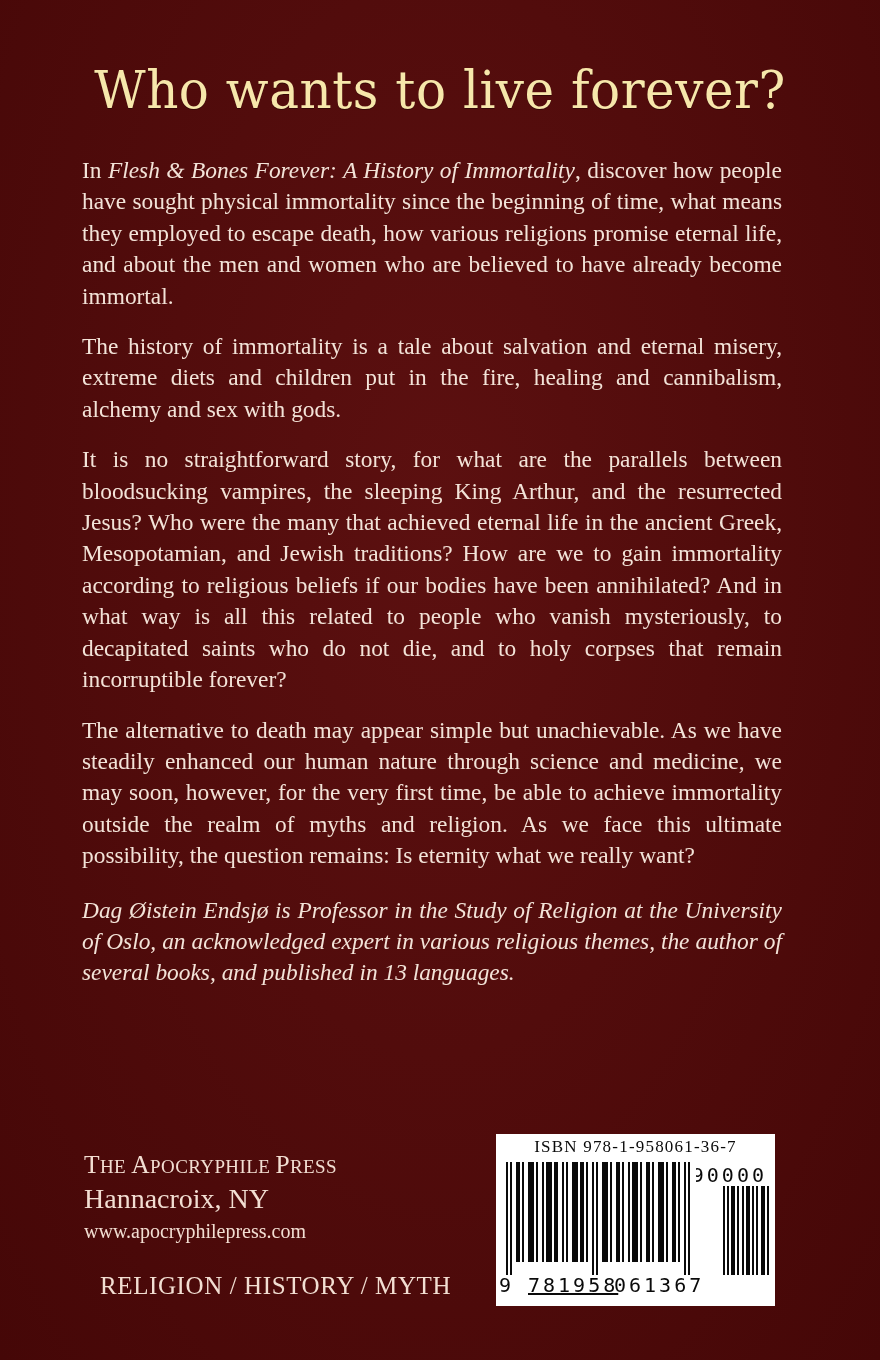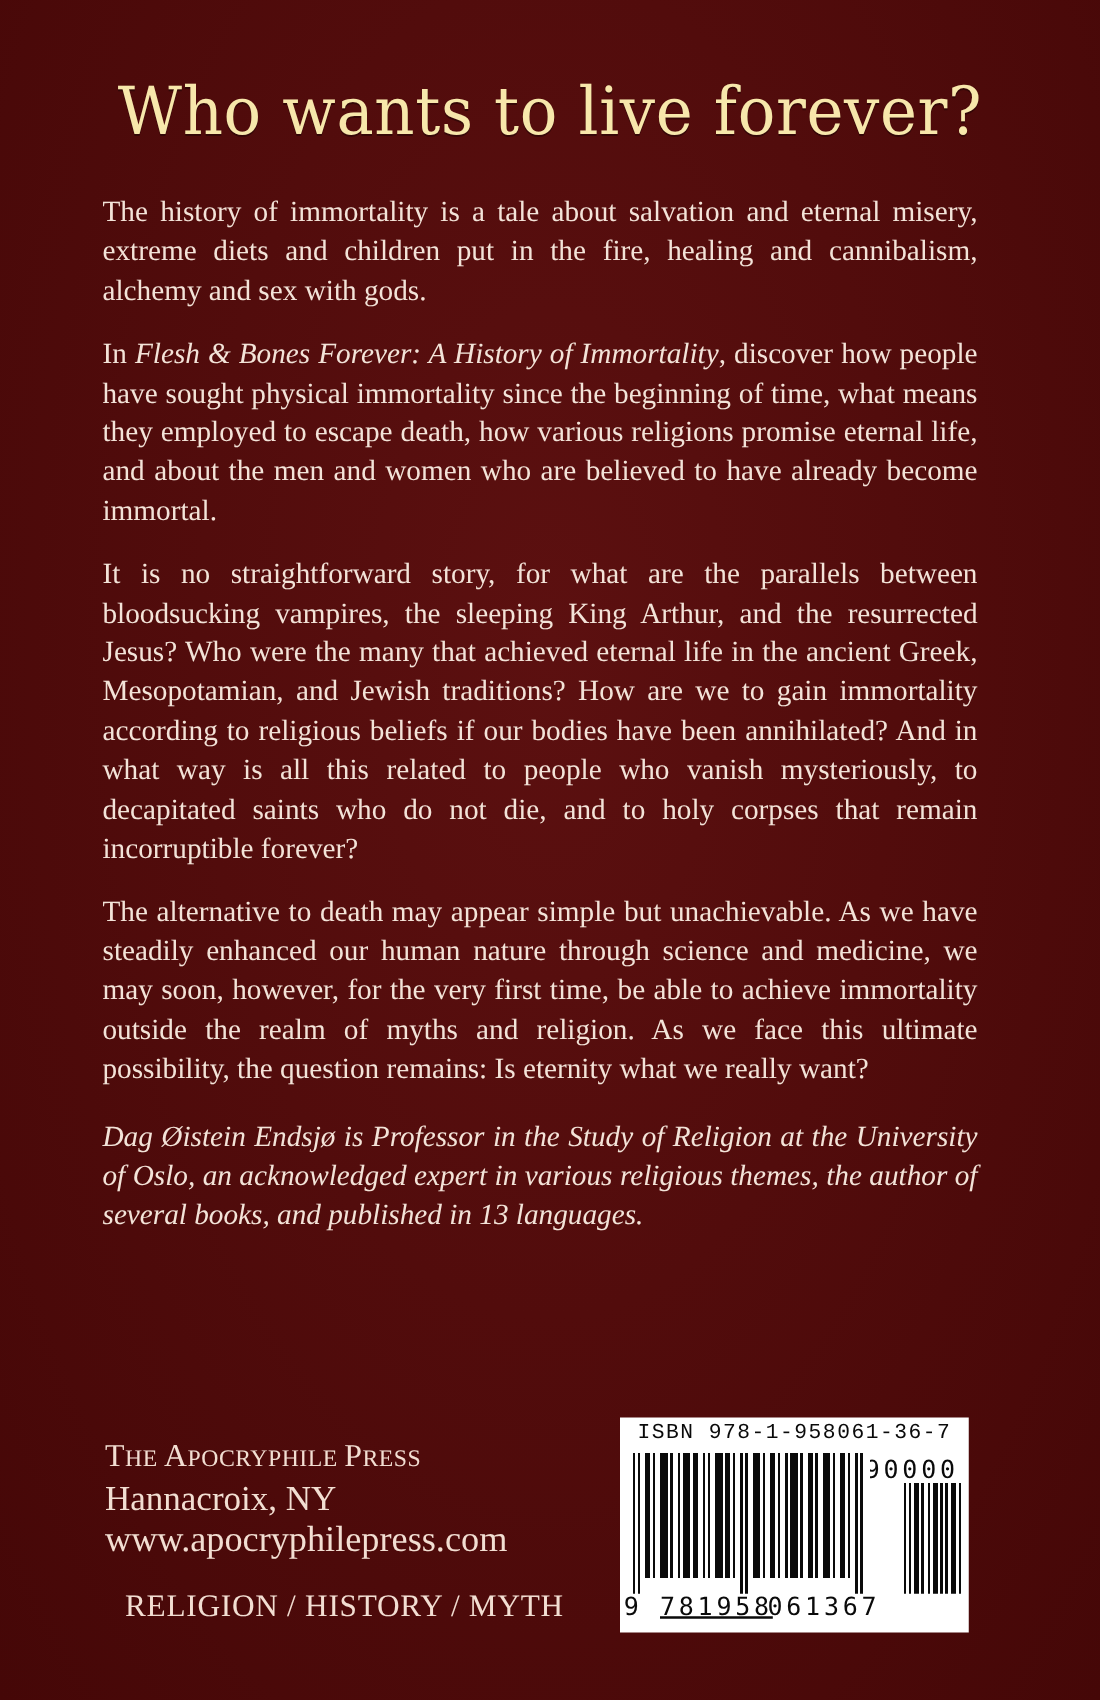--- a/index.html
+++ b/index.html
@@ -79,21 +79,21 @@
     line-height: 33px;
     white-space: nowrap;
   }
   .imprint .press .cap { font-size: 25.5px; }
   .imprint .press .sc { font-size: 19px; }
   .imprint .city {
     font-size: 28px;
     line-height: 32px;
   }
   .imprint .web {
-    font-size: 29px;
+    font-size: 20px;
     line-height: 32px;
   }
   .categories {
     position: absolute;
     left: 100px;
     top: 1272px;
     color: #f2ded2;
     font-size: 25px;
     letter-spacing: 0.6px;
     white-space: nowrap;
@@ -110,21 +110,21 @@
     box-sizing: border-box;
     padding: 0;
     overflow: hidden;
   }
   .isbn-line {
     position: absolute;
     left: 0;
     top: 3px;
     width: 279px;
     text-align: center;
-    font-family: Liberation Mono, monospace;
+    font-family: Liberation Serif, serif;
     font-size: 17px;
     letter-spacing: 1.2px;
     color: #0a0a0a;
     white-space: nowrap;
   }
   .addon-digits {
     position: absolute;
     right: 8px;
     top: 29px;
     font-family: "DejaVu Sans Mono", "Liberation Mono", monospace;
@@ -170,23 +170,23 @@
 </style>
 </head>
 <body>
 
 <div class="cover">
 
   <div class="title">Who wants to live forever?</div>
 
   <div class="copy">
 
+    <p class="para"><span>In </span><em>Flesh &amp; Bones Forever: A History of Immortality</em><span>, discover how people have sought physical immortality since the beginning of time, what means they employed to escape death, how various religions promise eternal life, and about the men and women who are believed to have already become immortal.</span></p>
+
     <p class="para">The history of immortality is a tale about salvation and eternal misery, extreme diets and children put in the fire, healing and cannibalism, alchemy and sex with gods.</p>
-
-    <p class="para"><span>In </span><em>Flesh &amp; Bones Forever: A History of Immortality</em><span>, discover how people have sought physical immortality since the beginning of time, what means they employed to escape death, how various religions promise eternal life, and about the men and women who are believed to have already become immortal.</span></p>
 
     <p class="para">It is no straightforward story, for what are the parallels between bloodsucking vampires, the sleeping King Arthur, and the resurrected Jesus? Who were the many that achieved eternal life in the ancient Greek, Mesopotamian, and Jewish traditions? How are we to gain immortality according to religious beliefs if our bodies have been annihilated? And in what way is all this related to people who vanish mysteriously, to decapitated saints who do not die, and to holy corpses that remain incorruptible forever?</p>
 
     <p class="para">The alternative to death may appear simple but unachievable. As we have steadily enhanced our human nature through science and medicine, we may soon, however, for the very first time, be able to achieve immortality outside the realm of myths and religion. As we face this ultimate possibility, the question remains: Is eternity what we really want?</p>
 
     <p class="para bio">Dag Øistein Endsjø is Professor in the Study of Religion at the University of Oslo, an acknowledged expert in various religious themes, the author of several books, and published in 13 languages.</p>
 
   </div>
 
   <div class="imprint">

